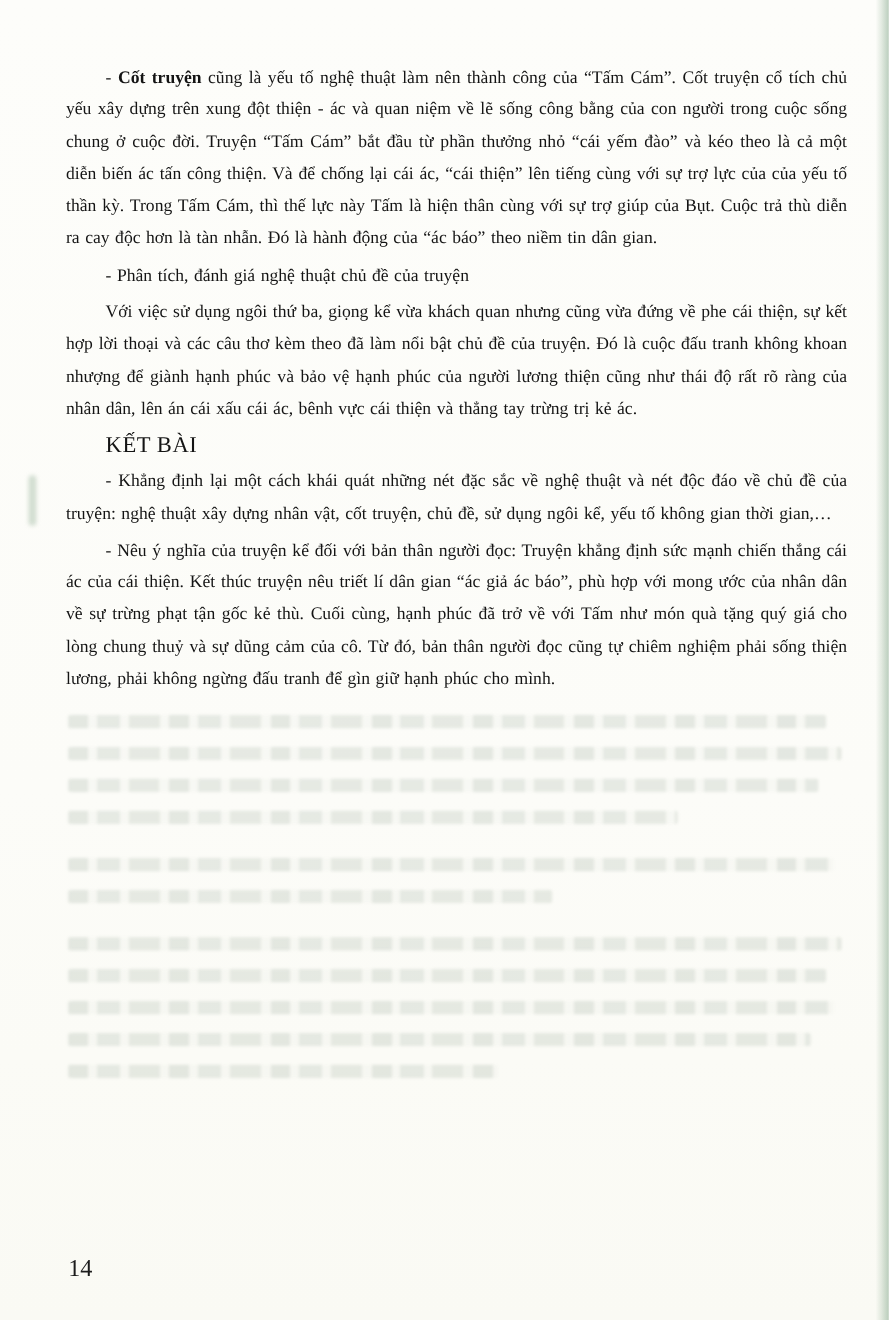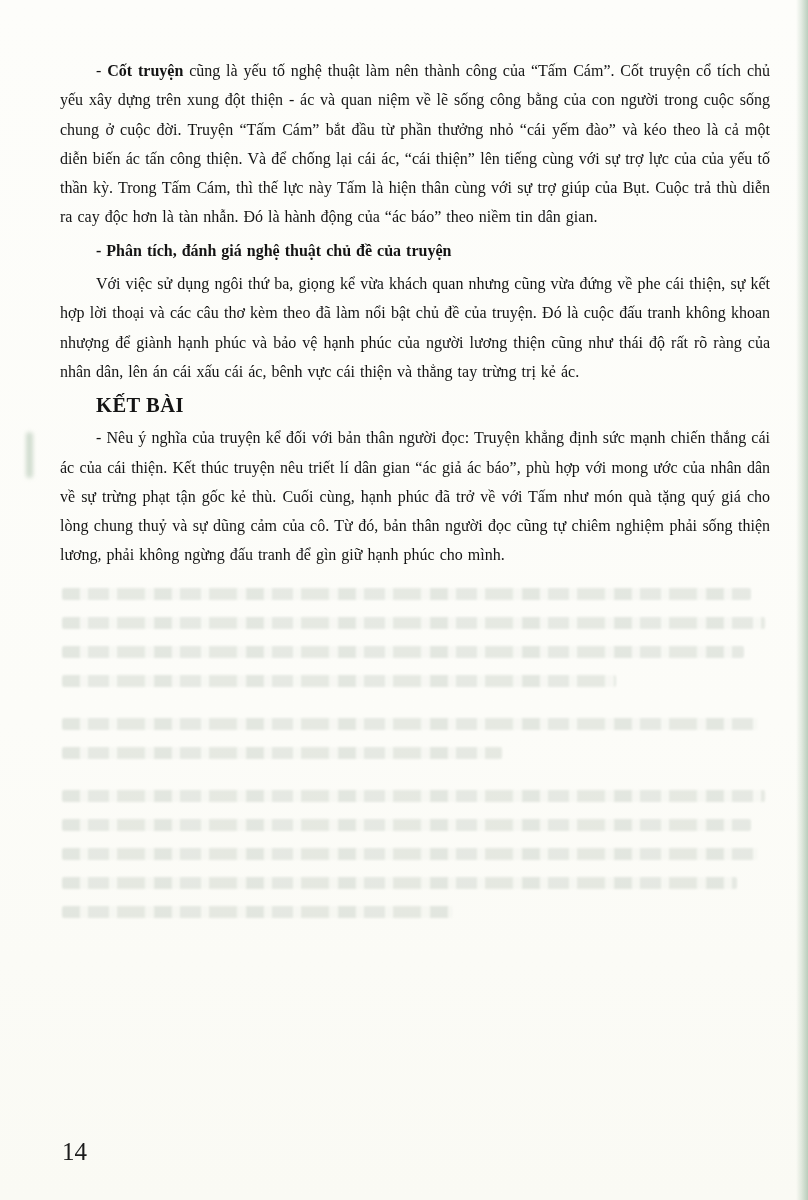--- a/index.html
+++ b/index.html
@@ -21,25 +21,25 @@
   }
   p.para{
     font-size:16px;
     line-height:29.3px;
     text-align:justify;
     text-indent:36px;
     margin:0 0 4px 0;
     word-spacing:1px;
   }
   p.inline-heading{
-    font-weight:bold;
+    font-weight:normal;
     margin:4px 0 4px 0;
   }
   p.section-heading{
-    font-weight:bold;
+    font-weight:normal;
     font-size:20.5px;
     text-indent:36px;
     text-align:left;
     margin:8px 0 6px 0;
     letter-spacing:0.5px;
   }
   b{font-weight:bold;}
   
   .ghost{
     margin-top:18px;
@@ -55,21 +55,21 @@
       rgba(96,122,104,0.26) 26px 47px,
       rgba(104,128,108,0.05) 47px 55px,
       rgba(110,132,110,0.28) 55px 83px,
       rgba(104,128,108,0.06) 83px 92px);
     border-radius:2px;
   }
   .ghost-gap{height:14px;}
   .page-number{
     position:absolute;
     left:62px;bottom:34px;
-    font-size:25px;
+    font-size:22px;
     color:#1c1c1c;
   }
   .edge-band{
     position:absolute;
     top:0;right:0;bottom:0;width:12px;
     background:linear-gradient(90deg,
       rgba(150,180,152,0) 0%,
       rgba(146,178,150,0.25) 45%,
       rgba(132,168,140,0.55) 100%);
   }
@@ -90,20 +90,21 @@
   <div class="content">
 
     <p class="para"><span>- </span><b>Cốt truyện</b><span> cũng là yếu tố nghệ thuật làm nên thành công của “Tấm Cám”. Cốt truyện cổ tích chủ yếu xây dựng trên xung đột thiện - ác và quan niệm về lẽ sống công bằng của con người trong cuộc sống chung ở cuộc đời. Truyện “Tấm Cám” bắt đầu từ phần thưởng nhỏ “cái yếm đào” và kéo theo là cả một diễn biến ác tấn công thiện. Và để chống lại cái ác, “cái thiện” lên tiếng cùng với sự trợ lực của của yếu tố thần kỳ. Trong Tấm Cám, thì thế lực này Tấm là hiện thân cùng với sự trợ giúp của Bụt. Cuộc trả thù diễn ra cay độc hơn là tàn nhẫn. Đó là hành động của “ác báo” theo niềm tin dân gian.</span></p>
 
     <p class="para inline-heading">- Phân tích, đánh giá nghệ thuật chủ đề của truyện</p>
 
     <p class="para">Với việc sử dụng ngôi thứ ba, giọng kể vừa khách quan nhưng cũng vừa đứng về phe cái thiện, sự kết hợp lời thoại và các câu thơ kèm theo đã làm nổi bật chủ đề của truyện. Đó là cuộc đấu tranh không khoan nhượng để giành hạnh phúc và bảo vệ hạnh phúc của người lương thiện cũng như thái độ rất rõ ràng của nhân dân, lên án cái xấu cái ác, bênh vực cái thiện và thẳng tay trừng trị kẻ ác.</p>
 
     <p class="section-heading">KẾT BÀI</p>
 
+    <p class="para">- Khẳng định lại một cách khái quát những nét đặc sắc về nghệ thuật và nét độc đáo về chủ đề của truyện: nghệ thuật xây dựng nhân vật, cốt truyện, chủ đề, sử dụng ngôi kể, yếu tố không gian thời gian,…</p>
 
     <p class="para">- Nêu ý nghĩa của truyện kể đối với bản thân người đọc: Truyện khẳng định sức mạnh chiến thắng cái ác của cái thiện. Kết thúc truyện nêu triết lí dân gian “ác giả ác báo”, phù hợp với mong ước của nhân dân về sự trừng phạt tận gốc kẻ thù. Cuối cùng, hạnh phúc đã trở về với Tấm như món quà tặng quý giá cho lòng chung thuỷ và sự dũng cảm của cô. Từ đó, bản thân người đọc cũng tự chiêm nghiệm phải sống thiện lương, phải không ngừng đấu tranh để gìn giữ hạnh phúc cho mình.</p>
 
     <div class="ghost">
       <div class="ghost-line" style="width:97%"></div>
       <div class="ghost-line" style="width:99%"></div>
       <div class="ghost-line" style="width:96%"></div>
       <div class="ghost-line" style="width:78%"></div>
       <div class="ghost-gap"></div>
       <div class="ghost-line" style="width:98%"></div>

